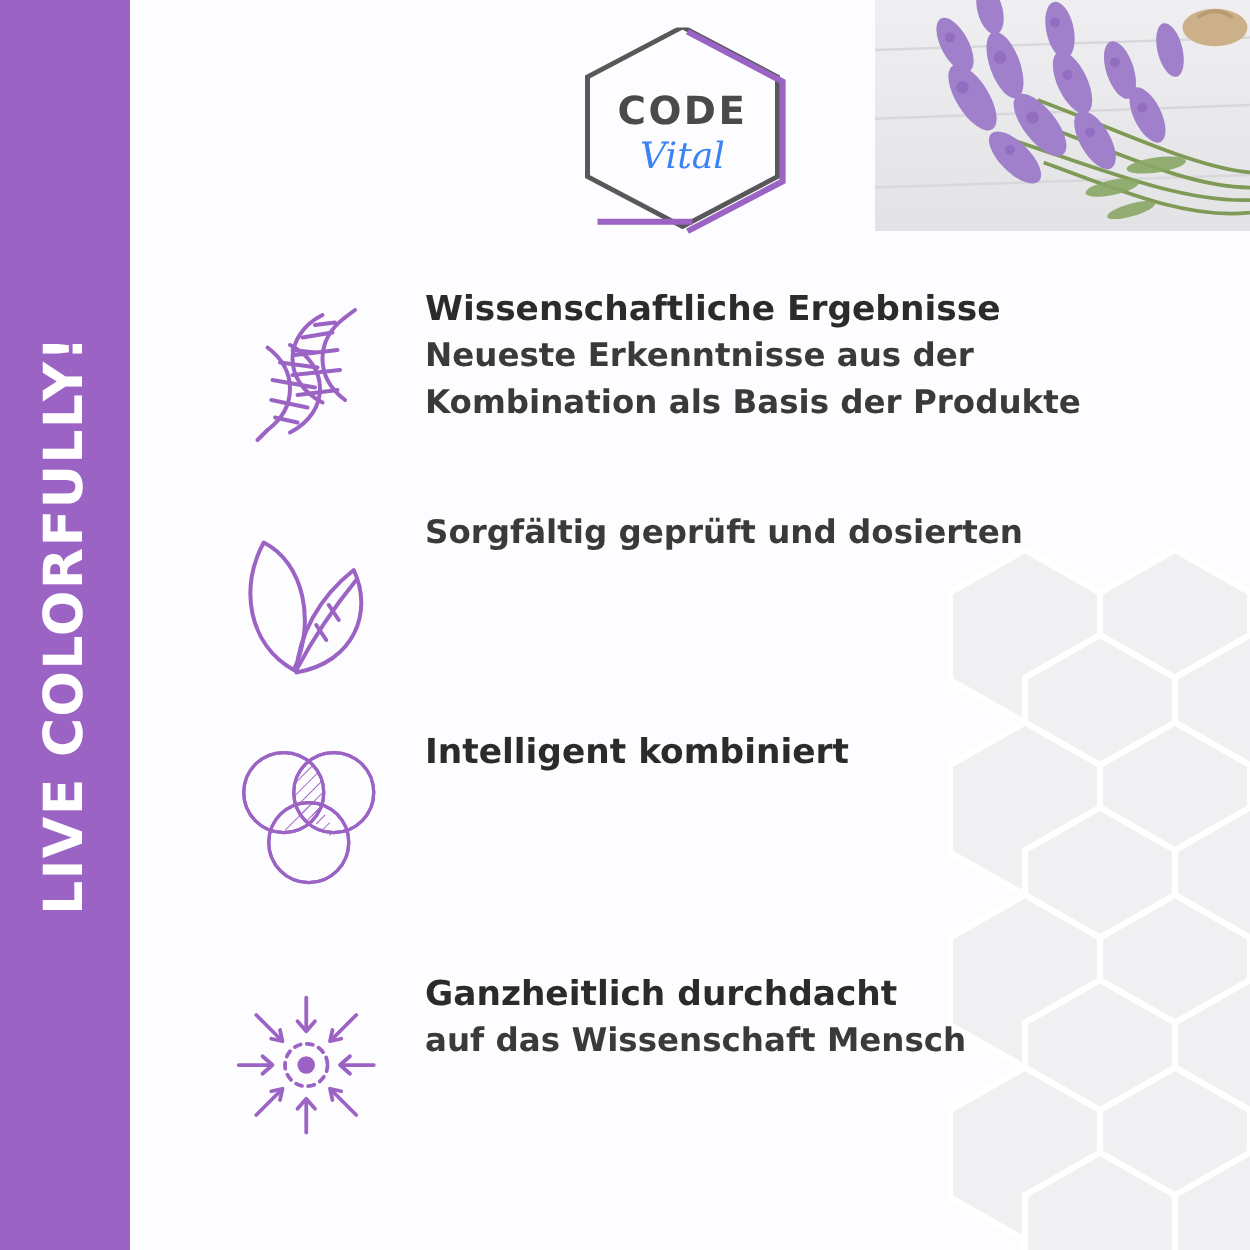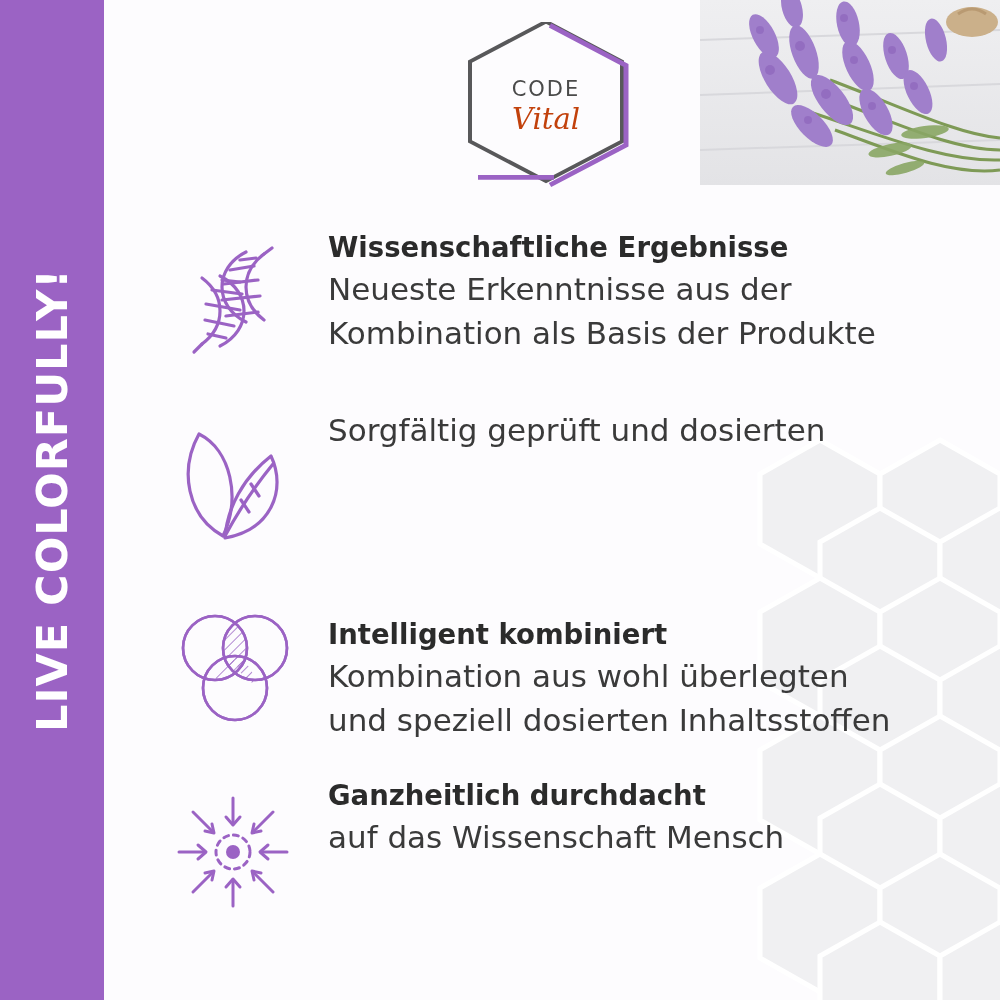--- a/index.html
+++ b/index.html
@@ -71,21 +71,21 @@
     left: 446px;
     top: 22px;
     width: 200px;
     height: 172px;
   }
   .logo svg { display:block; }
 
   
   .features {
     position: absolute;
-    left: 138px;
+    left: 150px;
     top: 228px;
     width: 820px;
   }
   .feature {
     display: flex;
     align-items: flex-start;
     margin-bottom: 14px;
     min-height: 160px;
   }
   .feature-icon {
@@ -103,33 +103,33 @@
   }
   .feature-title {
     font-size: 27.5px;
     font-weight: 700;
     color: #2b2b2b;
     line-height: 1.25;
     margin: 0 0 3px 0;
     font-family: "DejaVu Sans", sans-serif;
   }
   .feature-desc {
-    font-size: 31px;
-    font-weight: 400;
+    font-size: 26px;
+    font-weight: 700;
     color: #3a3a3a;
     line-height: 1.42;
     margin: 0;
     font-family: "DejaVu Sans", sans-serif;
   }
   .feature-desc span { display: block; }
 
   
   .feature.f1 { margin-top: 0px; }
   .feature.f2 { margin-top: 18px; }
-  .feature.f3 { margin-top: 16px; align-items: flex-end; }
+  .feature.f3 { margin-top: 16px; }
   .feature.f4 { margin-top: 34px; }
 </style>
 </head>
 <body>
 
 <div class="page">
 
   <div class="hex-bg">
     <svg width="420" height="620" viewBox="0 0 420 620" xmlns="http://www.w3.org/2000/svg">
       <defs>
@@ -228,22 +228,22 @@
 
   <div class="logo">
     <svg width="200" height="172" viewBox="0 0 200 172" xmlns="http://www.w3.org/2000/svg">
 
       <polygon points="100,8 176,50 176,134 100,176 24,134 24,50" fill="none" stroke="#58585a" stroke-width="4" transform="translate(0,-8) scale(1,0.95)"></polygon>
 
       <path d="M112,12 L188,54 L188,138 L112,180" fill="none" stroke="#9b63c4" stroke-width="5" transform="translate(-8,-8) scale(1,0.95)"></path>
       <path d="M116,172 L40,172" fill="none" stroke="#9b63c4" stroke-width="5" transform="translate(-8,-8) scale(1,0.95)"></path>
     </svg>
     <div style="position:absolute; left:0; top:0; width:200px; height:172px; display:flex; flex-direction:column; align-items:center; justify-content:center;">
-      <div style="font-family:'DejaVu Sans',sans-serif; font-size:21px; font-weight:400; letter-spacing:2px; color:#4a4a4a; line-height:1;">CODE</div>
-      <div style="font-family:'DejaVu Serif',serif; font-style:italic; font-size:29px; color:#c2410c; line-height:1.2; margin-top:2px;">Vital</div>
+      <div style="font-family:'DejaVu Sans',sans-serif; font-size:31px; font-weight:700; letter-spacing:2px; color:#4a4a4a; line-height:1;">CODE</div>
+      <div style="font-family:'DejaVu Serif',serif; font-style:italic; font-size:29px; color:#3b82f6; line-height:1.2; margin-top:2px;">Vital</div>
     </div>
   </div>
 
   <div class="features">
 
     <div class="feature f1">
       <div class="feature-icon">
         <svg width="130" height="130" viewBox="0 0 130 130" xmlns="http://www.w3.org/2000/svg">
           <g fill="none" stroke="#9b63c4" stroke-width="3.2" stroke-linecap="round">
             <path d="M34 110 C 58 92, 58 62, 34 44"></path>
@@ -313,24 +313,20 @@
           </g>
           <g fill="none" stroke="#9b63c4" stroke-width="2.6">
             <circle cx="52" cy="46" r="32"></circle>
             <circle cx="92" cy="46" r="32"></circle>
             <circle cx="72" cy="86" r="32"></circle>
           </g>
         </svg>
       </div>
       <div class="feature-text">
         <p class="feature-title">Intelligent kombiniert</p>
-        <p class="feature-desc">
-          <span>Kombination aus wohl überlegten</span>
-          <span>und speziell dosierten Inhaltsstoffen</span>
-        </p>
       </div>
     </div>
 
     <div class="feature f4">
       <div class="feature-icon">
         <svg width="140" height="140" viewBox="0 0 140 140" xmlns="http://www.w3.org/2000/svg">
           <g stroke="#9b63c4" stroke-width="3" fill="none" stroke-linecap="round" stroke-linejoin="round">
             <circle cx="70" cy="70" r="17" stroke-dasharray="5 5"></circle>
             <circle cx="70" cy="70" r="7" fill="#9b63c4" stroke="none"></circle>
 

